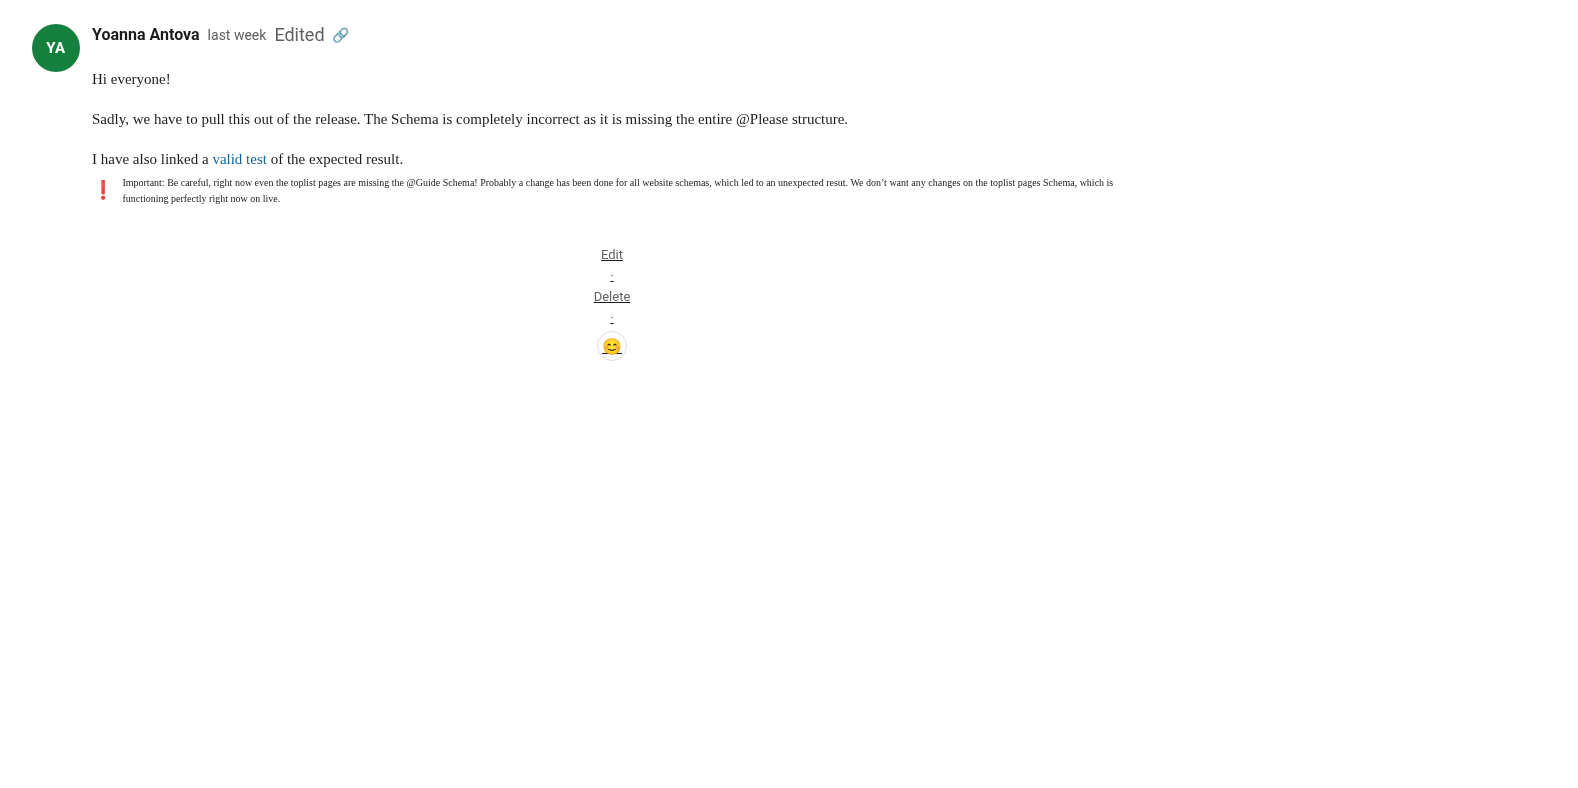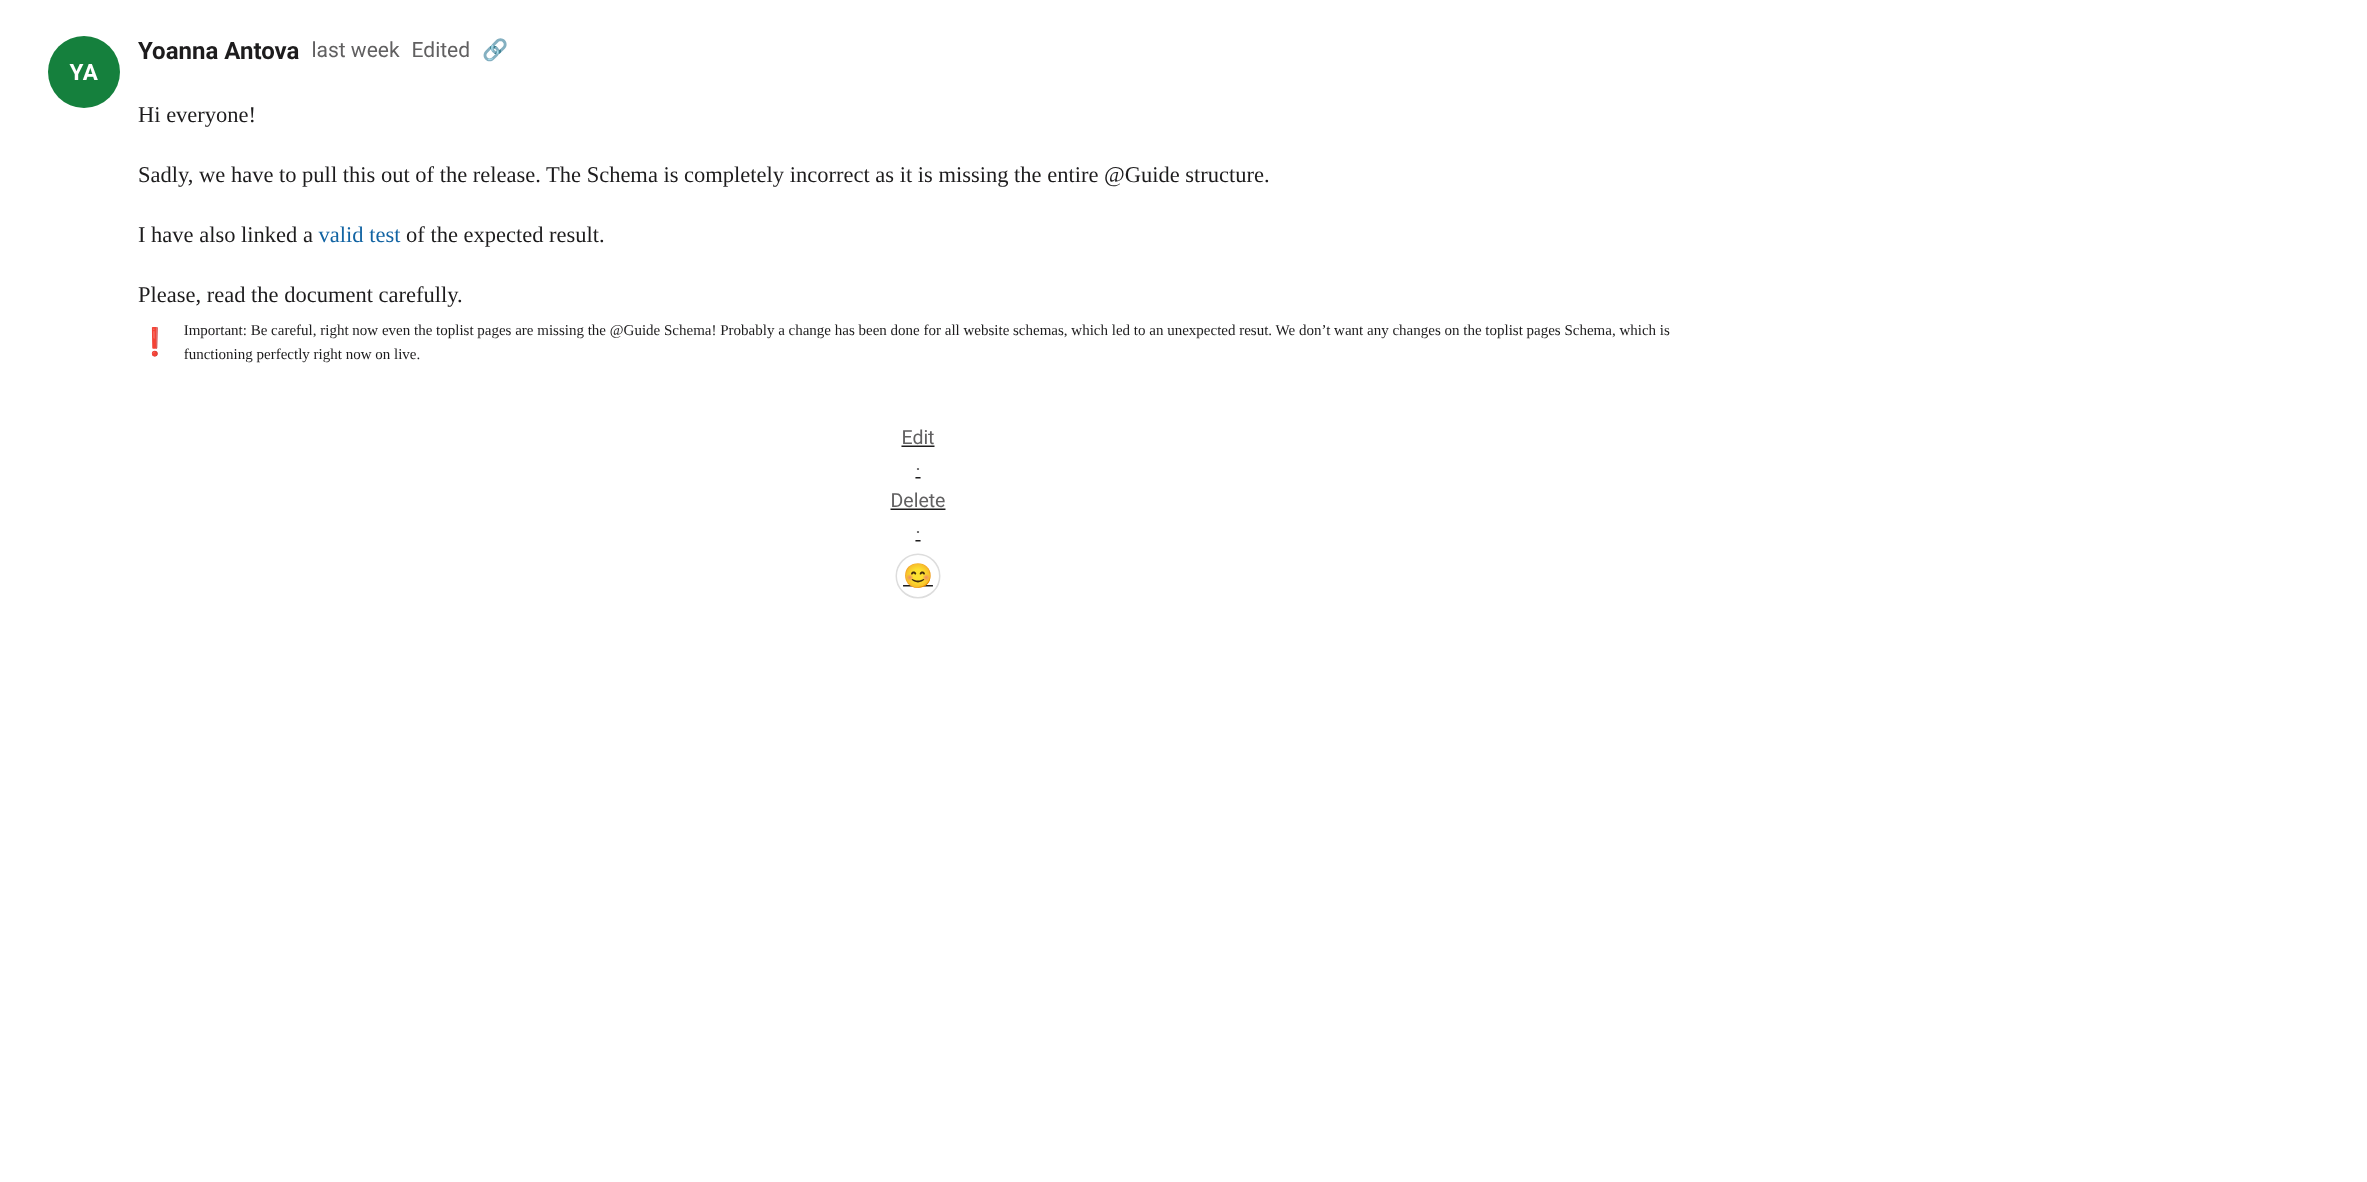--- a/index.html
+++ b/index.html
@@ -61,21 +61,21 @@
       color: #1d1c1d;
     }
 
     .post-timestamp {
       font-size: 14px;
       color: #616061;
       font-weight: 400;
     }
 
     .edited-badge {
-      font-size: 14px;
+      font-size: 18px;
       color: #616061;
       font-weight: 400;
     }
 
     .link-icon {
       color: #616061;
       font-size: 14px;
       cursor: pointer;
       text-decoration: none;
       display: inline-flex;
@@ -175,28 +175,27 @@
       <span class="author-name">Yoanna Antova</span>
       <span class="post-timestamp">last week</span>
       <span class="edited-badge">Edited</span>
       <a class="link-icon" href="#">🔗</a>
     </div>
 
     <div class="post-body">
 
       <p class="post-paragraph">Hi everyone!</p>
 
-      <p class="post-paragraph">Sadly, we have to pull this out of the release. The Schema is completely incorrect as it is missing the entire @Guide structure.</p>
+      <p class="post-paragraph">Sadly, we have to pull this out of the release. The Schema is completely incorrect as it is missing the entire @Please structure.</p>
 
 
       <p class="post-paragraph">
         <span>I have also linked a </span><a class="inline-link" href="#">valid test</a><span> of the expected result.</span>
       </p>
 
-      <p class="post-paragraph">Please, read the document carefully.</p>
 
       <div class="warning-block">
         <span class="warning-icon">❗</span>
         <span class="warning-text">Important: Be careful, right now even the toplist pages are missing the @Guide Schema! Probably a change has been done for all website schemas, which led to an unexpected resut. We don’t want any changes on the toplist pages Schema, which is functioning perfectly right now on live.</span>
       </div>
 
     </div>
 
     <div class="post-actions">
       <a class="action-link" href="#">Edit</a>

